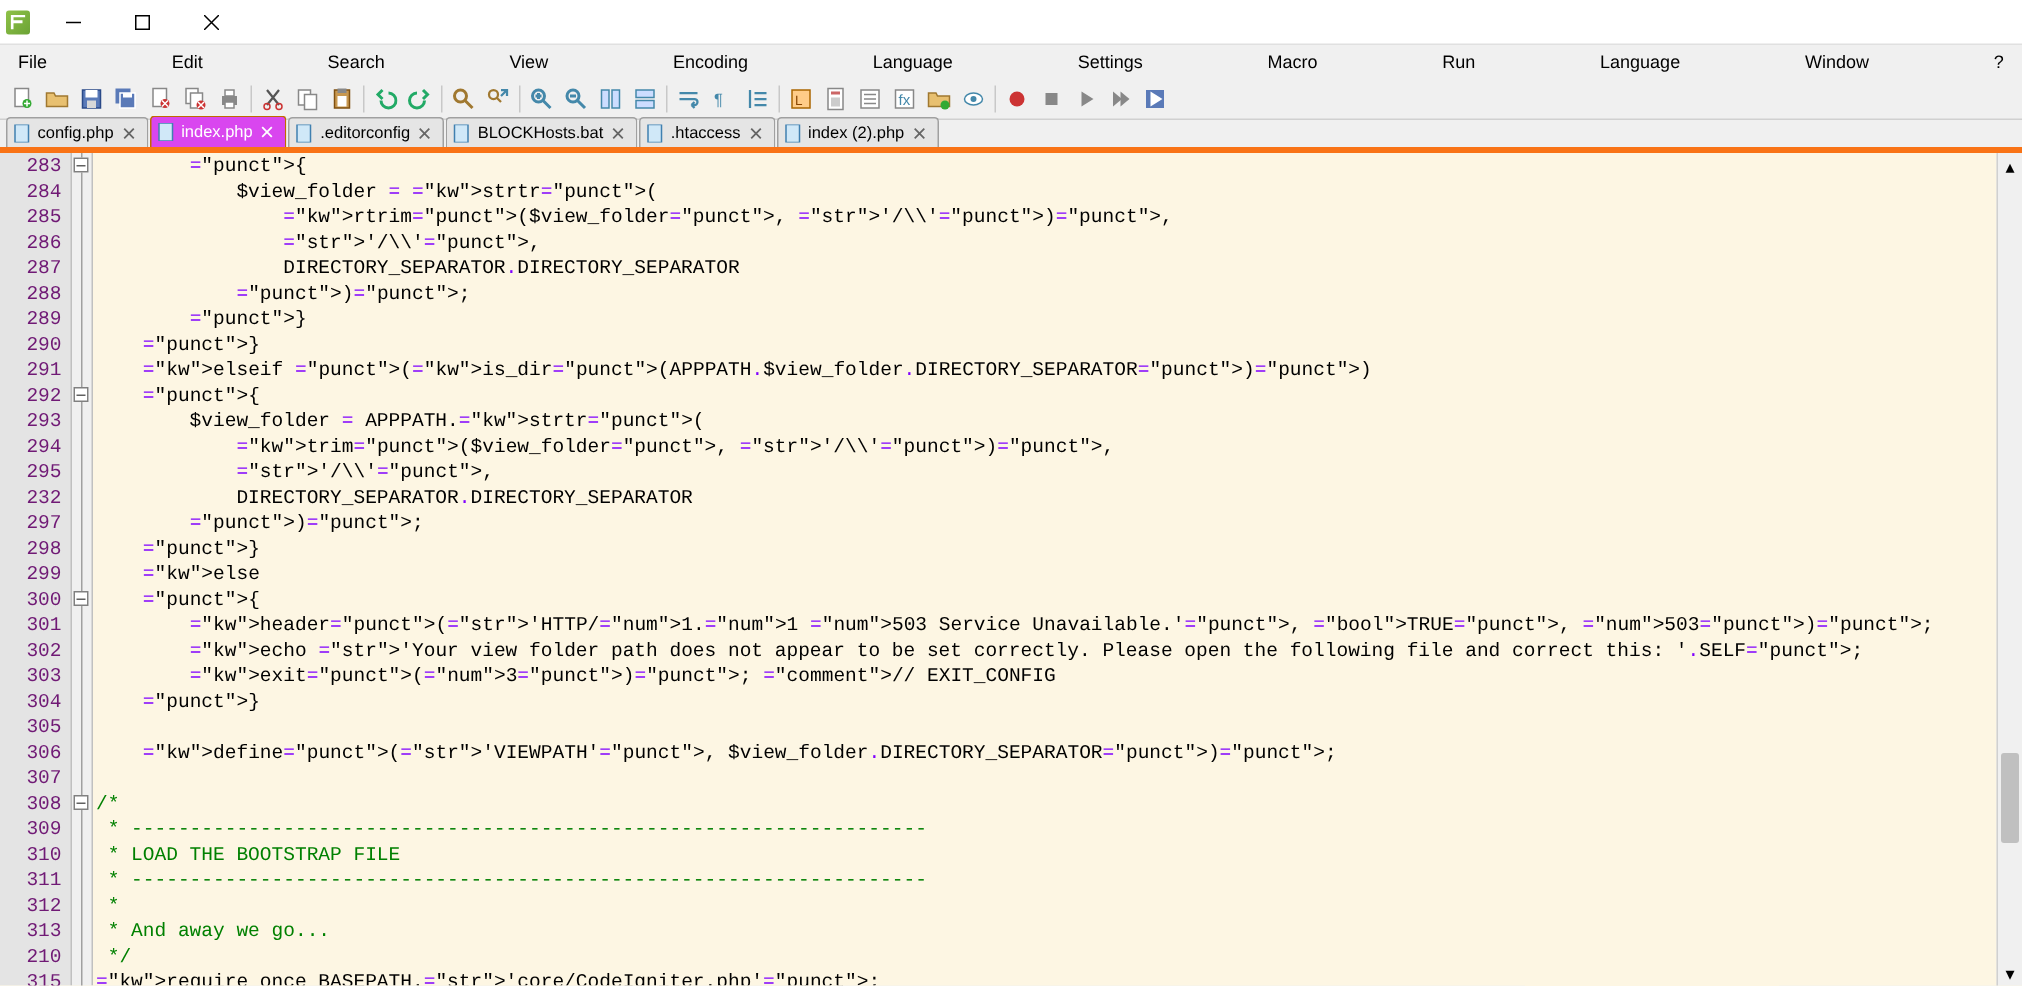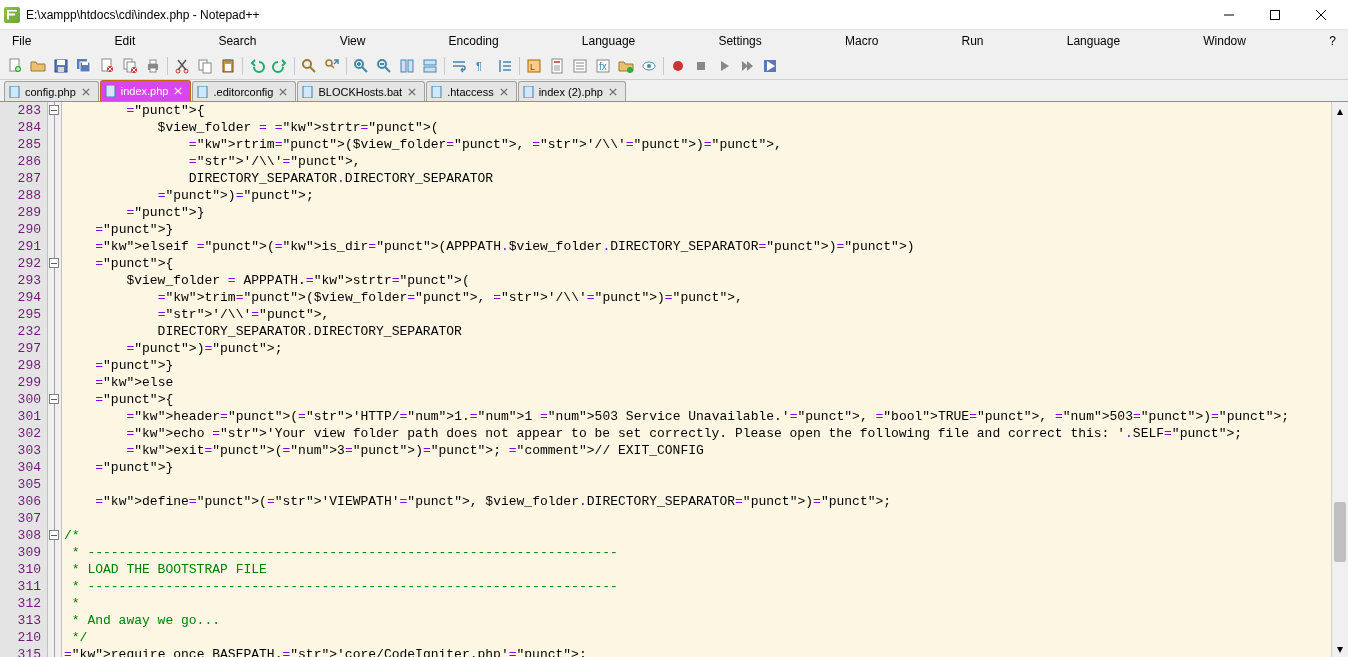--- a/index.html
+++ b/index.html
@@ -14,21 +14,21 @@
 .titlebar .winbtn svg { width: 10px; height: 10px; }
 
 .menubar { height: 22px; background: #f0f0f0; display: flex; align-items: center; padding: 0 4px; font-size: 12px; justify-content: space-between; }
 .menubar .menuitem { padding: 2px 8px; cursor: pointer; }
 
 .toolbar { height: 28px; background: #f0f0f0; display: flex; align-items: center; padding: 0 4px; gap: 1px; border-bottom: 1px solid #d0d0d0; }
 .toolbar .tbtn { width: 22px; height: 22px; display: flex; align-items: center; justify-content: center; cursor: pointer; border: 1px solid transparent; border-radius: 2px; }
 .toolbar .sep { width: 1px; height: 18px; background: #c8c8c8; margin: 0 2px; }
 .toolbar svg { width: 16px; height: 16px; }
 
-.tabbar { height: 22px; background: #f0f0f0; display: flex; align-items: flex-end; padding: 0 4px; gap: 0; border-bottom: 1px solid #f97316; }
+.tabbar { height: 22px; background: #f0f0f0; display: flex; align-items: flex-end; padding: 0 4px; gap: 0; border-bottom: 4px solid #f97316; }
 .tab { height: 20px; padding: 0 6px 0 4px; display: flex; align-items: center; gap: 4px; background: #e5e5e5; border: 1px solid #a0a0a0; border-bottom: none; border-top-left-radius: 3px; border-top-right-radius: 3px; font-size: 11px; cursor: pointer; margin-right: 1px; }
 .tab.active { background: #d946ef; color: #fff; border-color: #c06a00; height: 21px; position: relative; z-index: 1; }
 .tab.active .tab-close { color: #fff; }
 .tab .file-icon { width: 12px; height: 12px; }
 .tab .tab-close { width: 12px; height: 12px; color: #666; cursor: pointer; display: flex; align-items: center; justify-content: center; }
 .tab .tab-label { white-space: nowrap; }
 
 .editor { display: flex; height: calc(657px - 30px - 22px - 28px - 22px); background: #fdf6e3; font-family: Consolas, "Courier New", monospace; font-size: 13px; line-height: 17px; }
 .gutter { width: 48px; background: #e4e4e4; color: #701a75; text-align: right; padding-right: 6px; border-right: 1px solid #c0c0c0; user-select: none; }
 .gutter .ln { height: 17px; }
@@ -46,21 +46,20 @@
 .scrollbar-v .thumb { position: absolute; left: 2px; right: 2px; top: 400px; height: 60px; background: #c0c0c0; border-radius: 2px; }
 .scrollbar-v .arrow { position: absolute; left: 0; right: 0; height: 17px; display: flex; align-items: center; justify-content: center; cursor: pointer; }
 .scrollbar-v .arrow.up { top: 0; }
 .scrollbar-v .arrow.down { bottom: 0; }
 </style>
 </head>
 <body>
 
 <div class="titlebar">
   <div class="app-icon"></div>
-  <div class="title">E:\xampp\htdocs\cdi\index.php - Notepad++</div>
   <div class="winbtns">
     <div class="winbtn">
         <svg viewBox="0 0 10 10">
           <path d="M0 5h10" stroke="#000" stroke-width="1"></path>
         </svg>
       </div>
     <div class="winbtn">
         <svg viewBox="0 0 10 10">
           <rect x="0.5" y="0.5" width="9" height="9" fill="none" stroke="#000"></rect>
         </svg>

